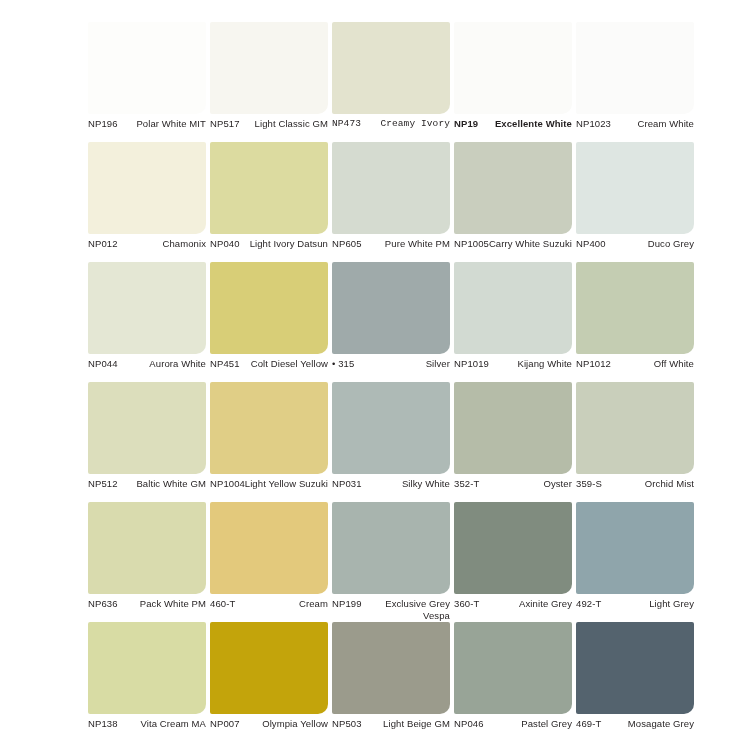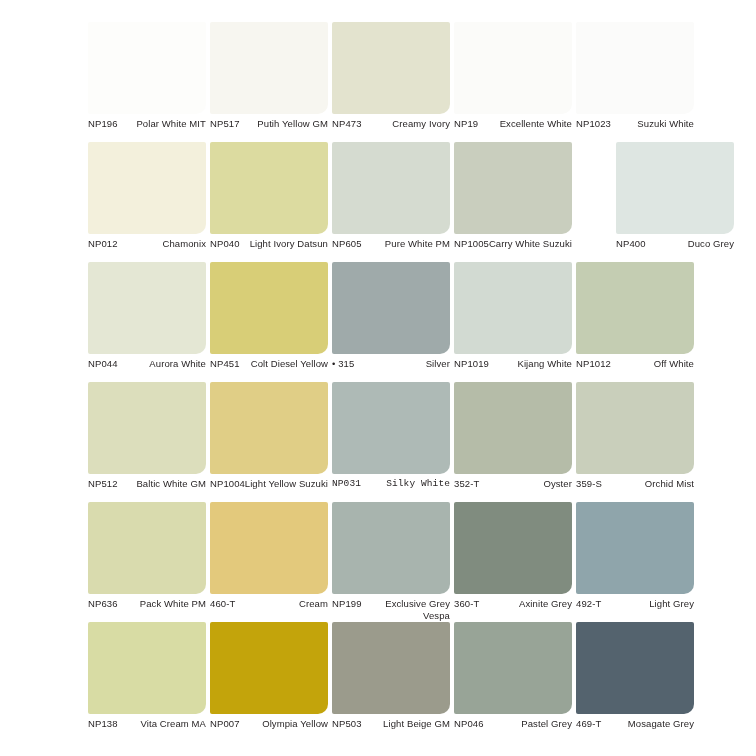--- a/index.html
+++ b/index.html
@@ -80,42 +80,42 @@
         <div class="chip" style="background: rgb(253, 253, 251);"></div>
         <div class="caption">
           <span class="code">NP196</span>
           <span class="cname">Polar White MIT</span>
         </div>
       </div>
       <div class="cell" style="grid-area: 2 / 3;">
         <div class="chip" style="background: rgb(247, 246, 240);"></div>
         <div class="caption">
           <span class="code">NP517</span>
-          <span class="cname">Putih Yellow GM</span>
-        </div>
-      </div>
-      <div class="cell" style="grid-area: 2 / 4;">
+          <span class="cname">Light Classic GM</span>
+        </div>
+      </div>
+      <div class="cell" style="grid-area: 2 / 4; font-family: Liberation Mono, monospace;">
         <div class="chip" style="background: rgb(227, 227, 206);"></div>
         <div class="caption">
           <span class="code">NP473</span>
           <span class="cname">Creamy Ivory</span>
         </div>
       </div>
-      <div class="cell" style="grid-area: 2 / 5;">
+      <div class="cell" style="grid-area: 2 / 5; font-weight: bold;">
         <div class="chip" style="background: rgb(251, 251, 249);"></div>
         <div class="caption">
           <span class="code">NP19</span>
           <span class="cname">Excellente White</span>
         </div>
       </div>
       <div class="cell" style="grid-area: 2 / 6;">
         <div class="chip" style="background: rgb(251, 251, 250);"></div>
         <div class="caption">
           <span class="code">NP1023</span>
-          <span class="cname">Suzuki White</span>
+          <span class="cname">Cream White</span>
         </div>
       </div>
       <div class="cell" style="grid-area: 3 / 2;">
         <div class="chip" style="background: rgb(243, 240, 220);"></div>
         <div class="caption">
           <span class="code">NP012</span>
           <span class="cname">Chamonix</span>
         </div>
       </div>
       <div class="cell" style="grid-area: 3 / 3;">
@@ -132,21 +132,21 @@
           <span class="cname">Pure White PM</span>
         </div>
       </div>
       <div class="cell" style="grid-area: 3 / 5;">
         <div class="chip" style="background: rgb(201, 206, 190);"></div>
         <div class="caption">
           <span class="code">NP1005</span>
           <span class="cname">Carry White Suzuki</span>
         </div>
       </div>
-      <div class="cell" style="grid-area: 3 / 6; margin-left: 40px;">
+      <div class="cell" style="grid-area: 3 / 6;">
         <div class="chip" style="background: rgb(222, 230, 226);"></div>
         <div class="caption">
           <span class="code">NP400</span>
           <span class="cname">Duco Grey</span>
         </div>
       </div>
       <div class="cell" style="grid-area: 4 / 2; padding-left: 16px;">
         <div class="chip" style="background: rgb(228, 231, 212);"></div>
         <div class="caption">
           <span class="code">NP044</span>
@@ -188,21 +188,21 @@
           <span class="cname">Baltic White GM</span>
         </div>
       </div>
       <div class="cell" style="grid-area: 5 / 3;">
         <div class="chip" style="background: rgb(224, 206, 134);"></div>
         <div class="caption">
           <span class="code">NP1004</span>
           <span class="cname">Light Yellow Suzuki</span>
         </div>
       </div>
-      <div class="cell" style="grid-area: 5 / 4; font-family: Liberation Mono, monospace;">
+      <div class="cell" style="grid-area: 5 / 4;">
         <div class="chip" style="background: rgb(174, 186, 182);"></div>
         <div class="caption">
           <span class="code">NP031</span>
           <span class="cname">Silky White</span>
         </div>
       </div>
       <div class="cell" style="grid-area: 5 / 5; padding-left: 20px;">
         <div class="chip" style="background: rgb(181, 188, 168);"></div>
         <div class="caption">
           <span class="code">352-T</span>

